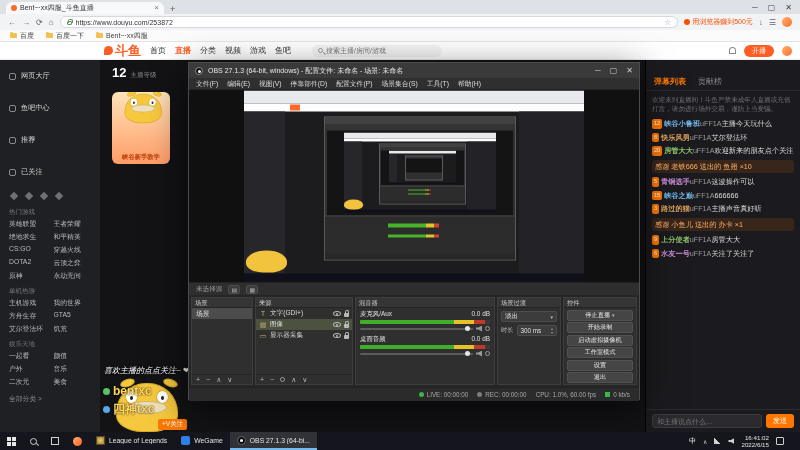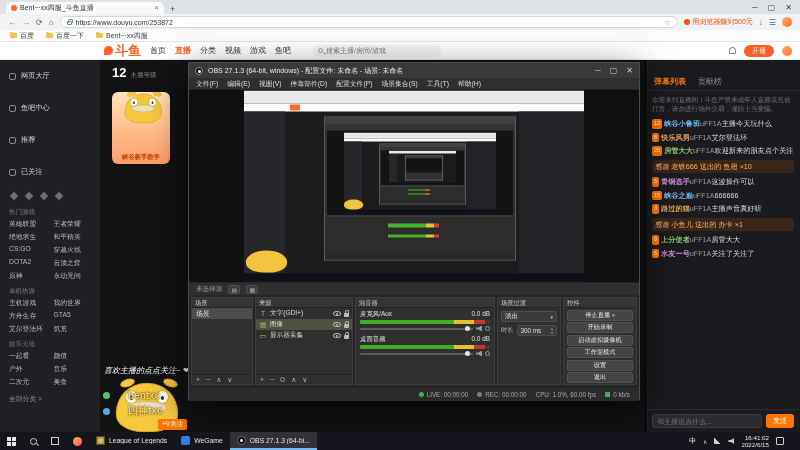--- a/index.html
+++ b/index.html
@@ -70,21 +70,21 @@
   .d-arm{position:absolute;top:-1px;width:15px;height:8px;background:#f6c83e;border-radius:50%;border:1px solid #d9ac27}
   .d-armL{left:20px;transform:rotate(-18deg)}
   .d-armR{right:18px;transform:rotate(18deg)}
   .d-body{position:absolute;left:16px;bottom:0;width:62px;height:49px;background:#f6c83e;border:1px solid #d9ac27;border-radius:48% 48% 42% 42%/60% 60% 34% 34%}
   .d-eye{position:absolute;top:6px;width:13px;height:14px;background:#fff;border:1px solid #d8b12a;border-radius:50%}
   .d-eyeL{left:8px}.d-eyeR{right:8px}
   .d-eye:after{content:"";position:absolute;left:4px;top:5px;width:3px;height:4px;background:#222;border-radius:50%}
   .d-beak{position:absolute;left:50%;transform:translateX(-50%);top:17px;width:40px;height:13px;background:#efe0b8;border:1px solid #cdb67e;border-radius:50%}
   .overlay-title{position:absolute;left:4px;bottom:56px;font-size:8px;color:#fff;font-style:italic;text-shadow:0 0 3px #000;z-index:3}
   .contacts{position:absolute;left:3px;bottom:14px;display:flex;flex-direction:column;gap:3px;z-index:3}
-  .contact{display:flex;align-items:center;gap:18px;font-size:10px;font-weight:bold;color:#ffd75e;text-shadow:0 0 2px #000}
+  .contact{display:flex;align-items:center;gap:3px;font-size:12px;font-weight:bold;color:#ffd75e;text-shadow:0 0 2px #000}
   .c-ic{width:7px;height:7px;border-radius:50%;display:inline-block}
   .wechat-icon{background:#58c264}
   .qq-icon{background:#58a7e8}
   .follow-tag{position:absolute;left:58px;bottom:2px;background:#ff7700;color:#fff;font-size:6.5px;padding:1px 4px;border-radius:2px;z-index:3}
 
   
   .chat{position:absolute;right:0;top:60px;width:155px;height:372px;background:#1b1b1f;border-left:1px solid #000;display:flex;flex-direction:column}
   .chat-tabs{display:flex;gap:12px;padding:16px 8px 3px;border-bottom:1px solid #2b2b30;font-size:8px;color:#8a8a90}
   .chat-tab.active{color:#ff7700;font-weight:bold}
   .chat-notice{font-size:6.6px;color:#6d6d74;padding:4px 6px;line-height:9px}

